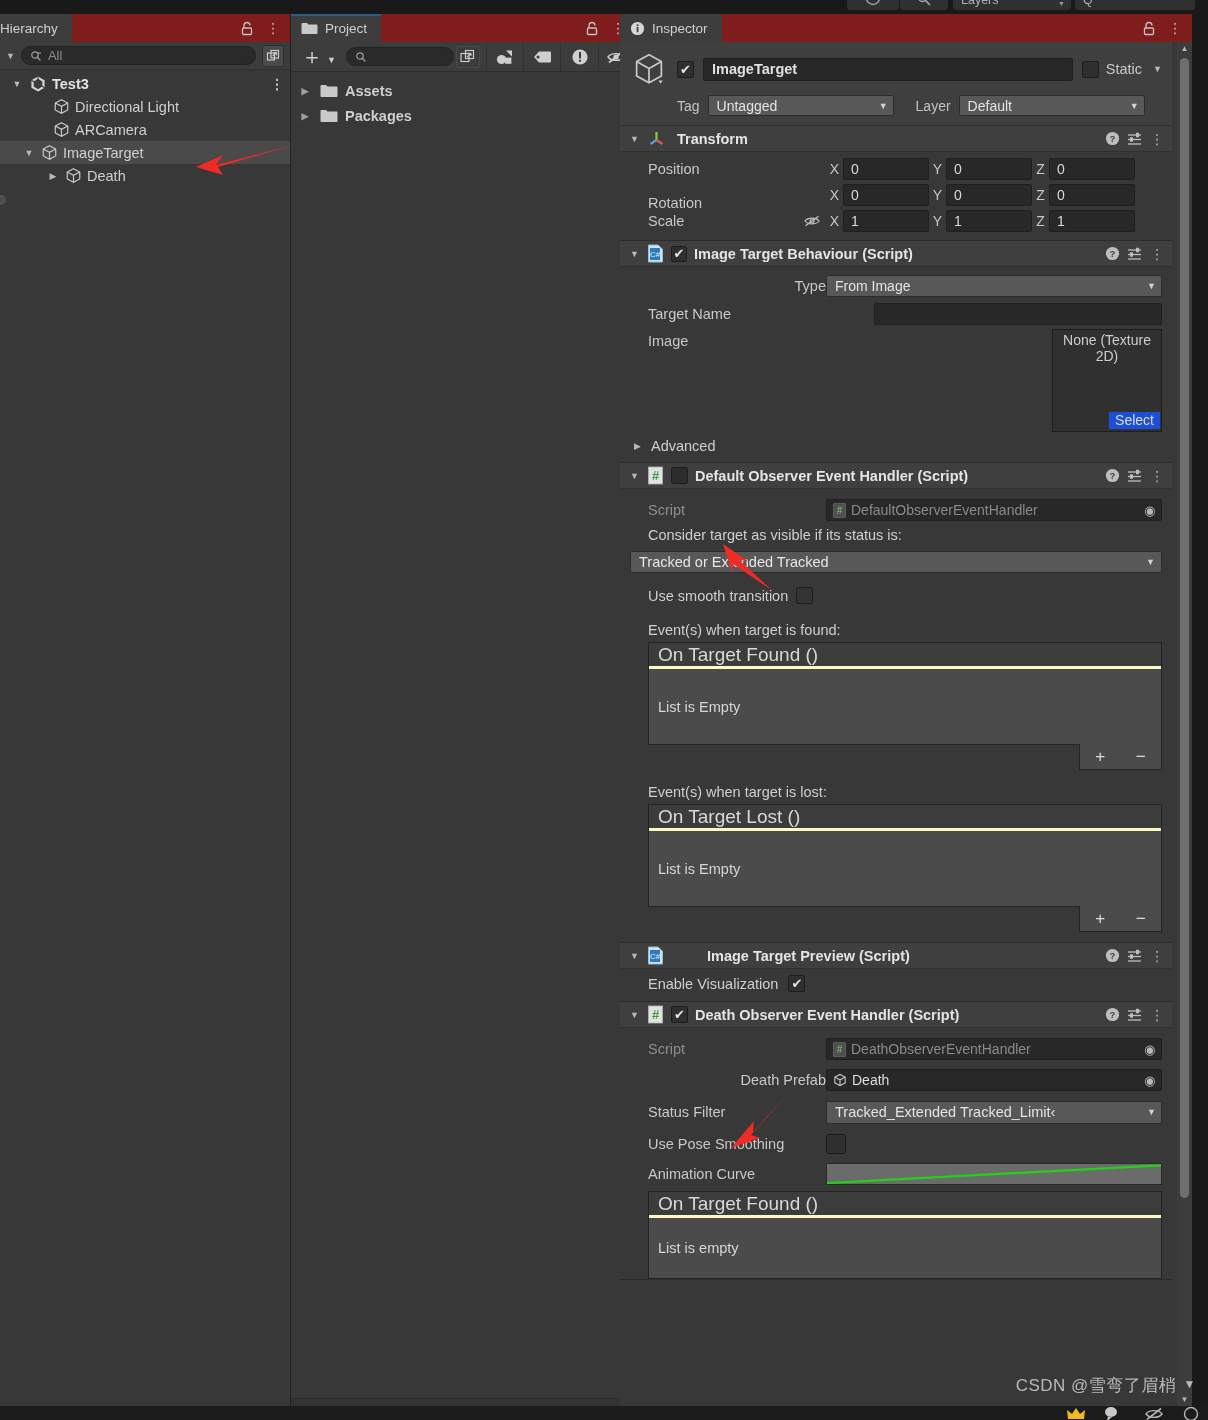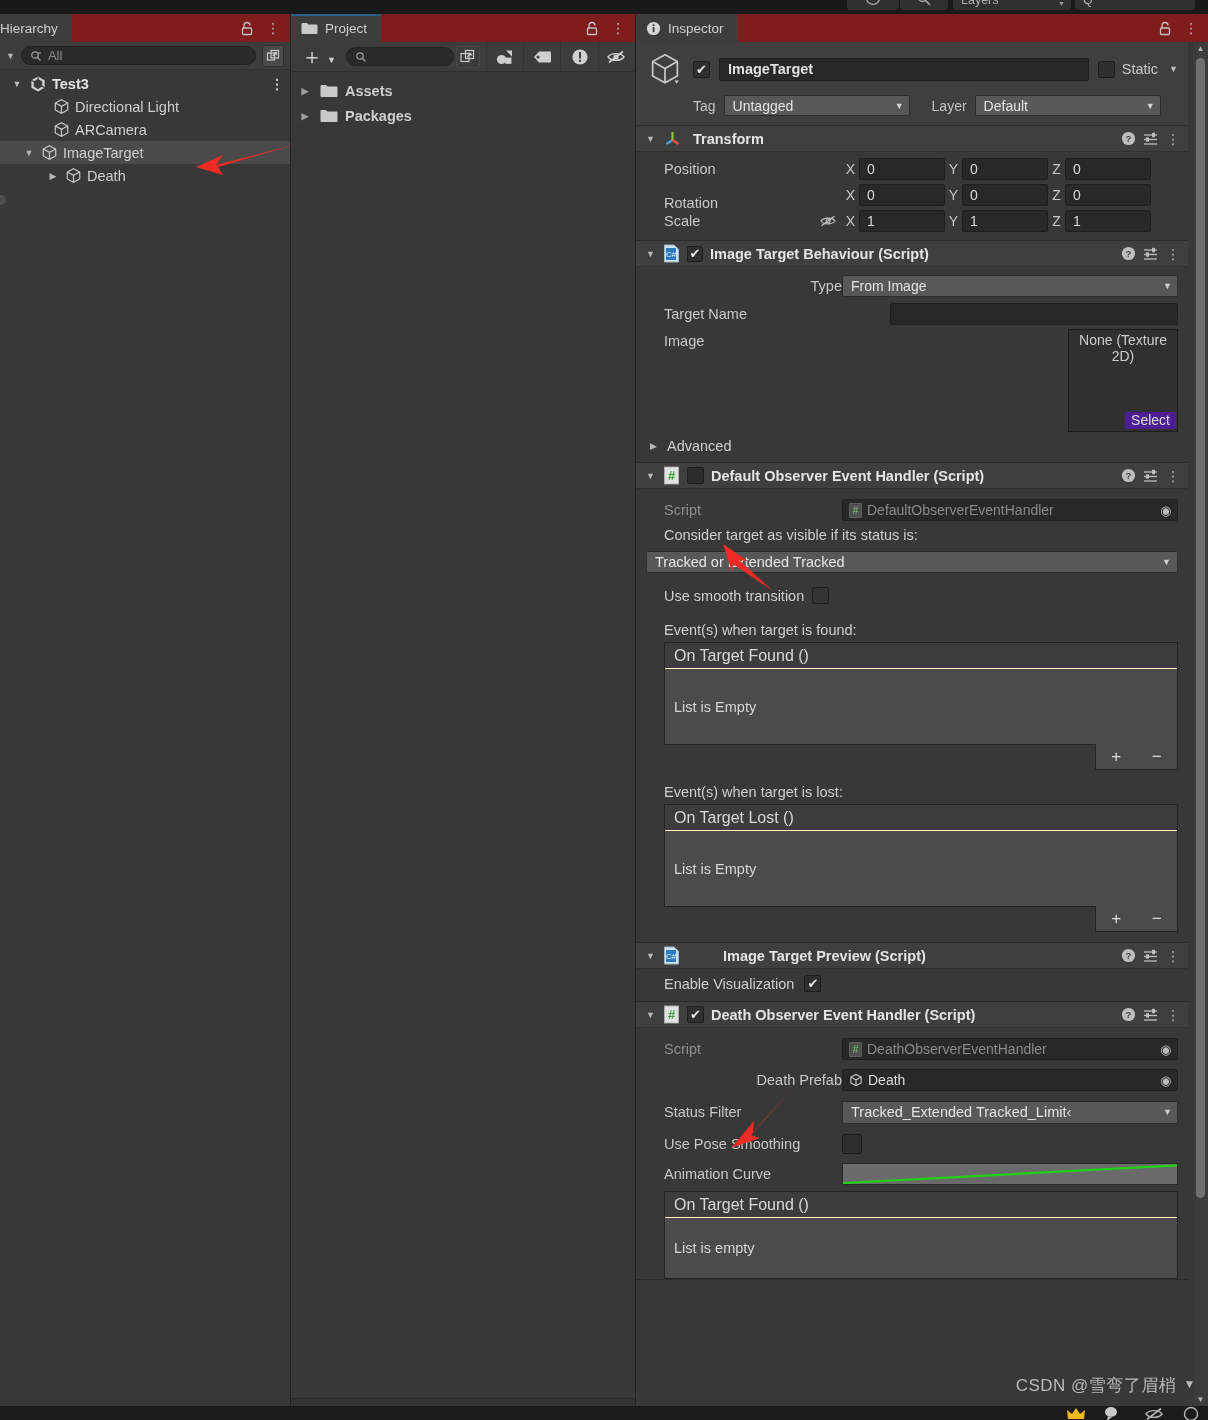--- a/index.html
+++ b/index.html
@@ -30,21 +30,21 @@
   .tb-chip.tb-d { left: 1075px; width: 120px; justify-content: flex-start; padding-left: 8px; }
   .tb-chip .cap { position: relative; top: -3px; font-size: 12.5px; }
   .tb-caret { position: absolute; right: 6px; bottom: 3px; font-size: 7px; color: #9a9a9a; }
 
   
   .panel { position: absolute; background: #383838; }
 
   
   #hierarchy { left: 0; top: 14px; width: 290px; height: 1406px; background: #383838; }
   #project   { left: 291px; top: 14px; width: 344px; height: 1406px; background: #383838; }
-  #inspector { left: 636px; top: 14px; width: 572px; height: 1392px; background: #383838; }
+  #inspector { left: 620px; top: 14px; width: 572px; height: 1392px; background: #383838; }
 
   .tabstrip {
     position: relative; height: 28px; background: #7f1d1d;
     display: flex; align-items: stretch;
   }
   .tab {
     background: #3d3d3d; display: flex; align-items: center;
     padding: 0 14px 0 10px; gap: 7px; font-size: 13.5px; color: #cfcfcf;
     border-top-left-radius: 3px; border-top-right-radius: 3px;
     position: relative;
@@ -179,42 +179,42 @@
 
   .textfield {
     background:#282828; border:1px solid #1f1f1f; border-radius:2px; height:22px;
   }
 
   .texbox {
     width:110px; height:103px; background:#303030; border:1px solid #1d1d1d;
     position:relative; color:#cdcdcd; font-size:14px; text-align:center; padding-top:2px; line-height:1.15;
   }
   .texbox .selbtn {
-    position:absolute; right:0px; bottom:1px; height:19px; background:#4c1d95;
+    position:absolute; right:0px; bottom:1px; height:19px; background:#1d4ed8;
     border:1px solid #323232; display:flex; align-items:center; padding:0 6px;
     font-size:14px; color:#dcdcdc;
   }
 
   .adv-row { display:flex; align-items:center; gap:7px; padding:6px 0 2px 4px; font-size:14.5px; color:#cfcfcf; }
 
   .wide-dropdown {
     height:22px; background:#585858; border:1px solid #2c2c2c; border-radius:2px;
     display:flex; align-items:center; justify-content:space-between; padding:0 6px 0 8px;
     font-size:14.5px; color:#e6e6e6;
   }
 
   .plain-text { font-size:14.5px; color:#cfcfcf; }
 
   
   .evt-wrap { margin-top:6px; }
   .evt-title { font-size:14.5px; color:#cfcfcf; margin-bottom:4px; }
   .evt-box { border:1px solid #242424; background:#4b4b4b; }
   .evt-head {
-    height:26px; background:#3c3c3c; border-bottom:1px solid #fef9c3;
-    display:flex; align-items:center; padding-left:9px; font-size:16px; color:#d8d8d8;
+    height:26px; background:#3c3c3c; border-bottom:3px solid #fef9c3;
+    display:flex; align-items:center; padding-left:9px; font-size:19px; color:#d8d8d8;
   }
   .evt-body { height:75px; background:#4b4b4b; display:flex; align-items:center; padding-left:9px;
               font-size:14.5px; color:#d6d6d6; }
   .evt-foot { display:flex; justify-content:flex-end; margin-top:-1px; }
   .evt-pm {
     width:83px; height:26px; background:#4b4b4b; border:1px solid #242424; border-top:none;
     display:flex; align-items:center; justify-content:space-around;
     font-size:17px; color:#dcdcdc;
   }
 

